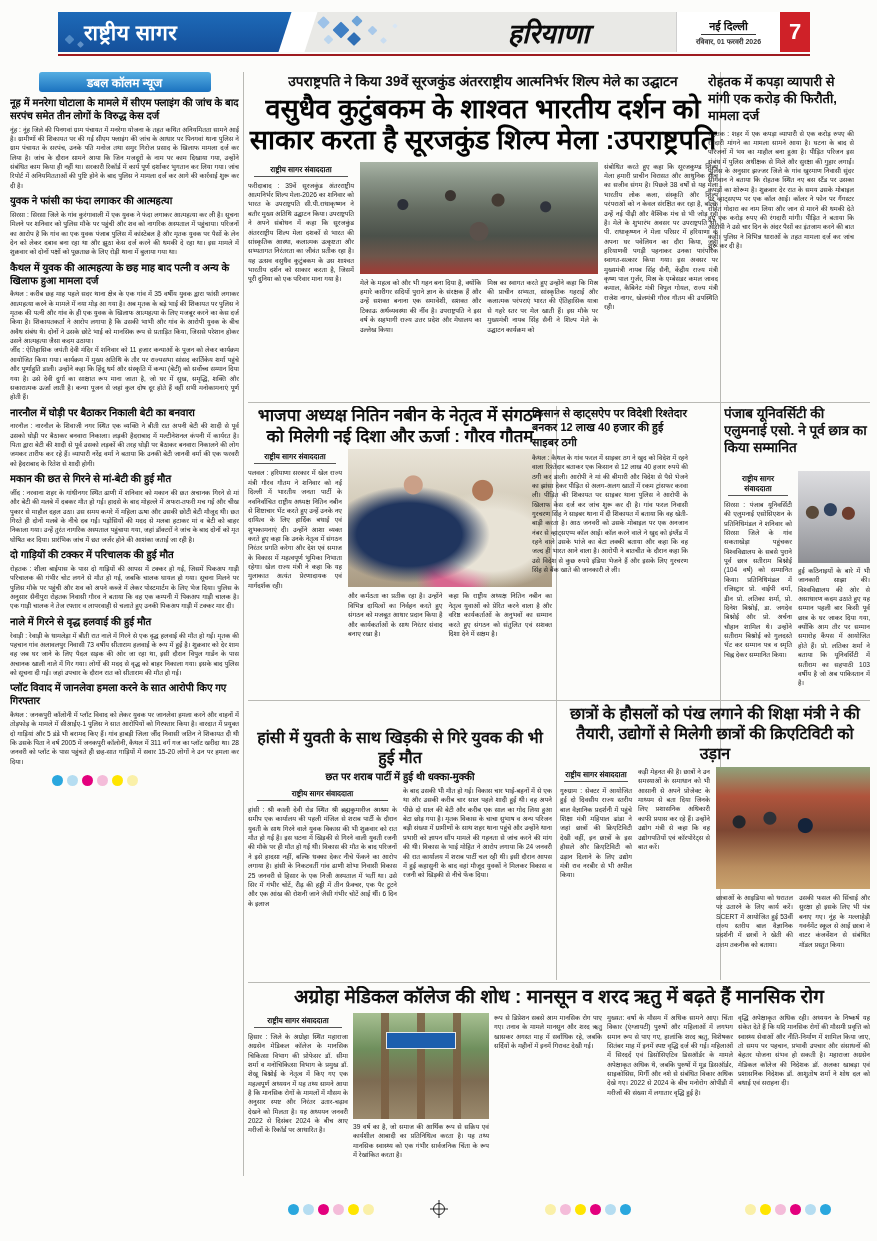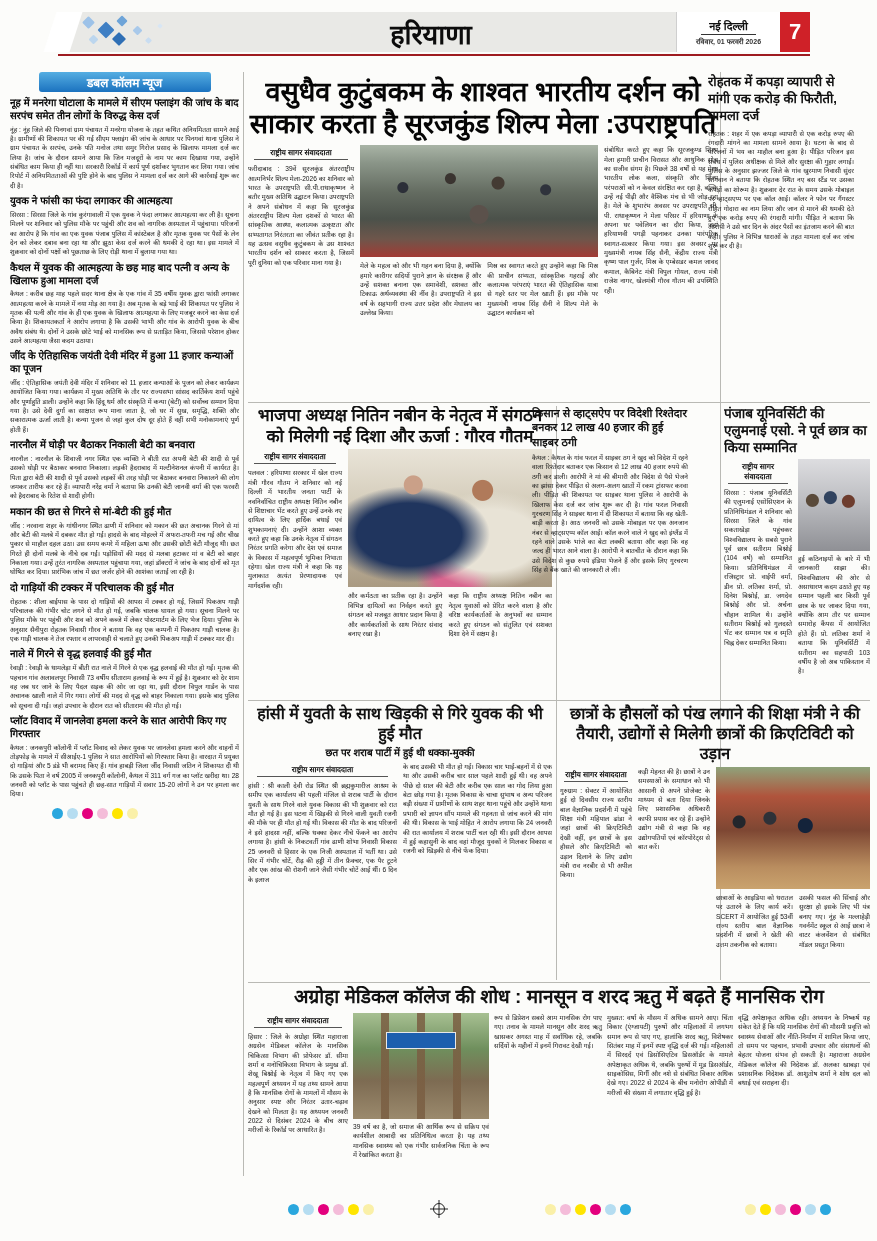--- a/index.html
+++ b/index.html
@@ -8,21 +8,21 @@
   .page { position:relative; width:877px; height:1241px; background:#fcfcfa; overflow:hidden; }
 
   
   .masthead { position:absolute; left:58px; top:12px; width:752px; }
   .mh-row1 { display:flex; height:40px; background:#e9e9e6; }
   .brand-box { position:relative; width:235px; background:linear-gradient(180deg,#1d6ab8,#15509b); display:flex; align-items:center; overflow:hidden; }
   .brand-box .brand { color:#fff; font-size:21px; font-weight:800; padding-left:26px; letter-spacing:.5px; white-space:nowrap; }
   .mh-skew { width:26px; background:#fff; transform:skewX(-18deg); margin-left:-8px; }
   .diamond-zone { position:relative; width:110px; }
   .dz { position:absolute; transform:rotate(45deg); border-radius:1px; }
-  .mh-center { flex:1; display:flex; align-items:flex-end; justify-content:center; }
+  .mh-center { flex:1; display:flex; align-items:center; justify-content:center;font-style:italic; }
   .mh-section { font-size:27px; font-weight:800; color:#0c0c0c; }
   .mh-info { width:104px; background:#fff; border-left:1px solid #cfcfcf; display:flex; flex-direction:column; align-items:center; justify-content:center; }
   .mh-city { font-size:11px; font-weight:800; border-bottom:1px solid #333; padding:0 8px 1px; }
   .mh-date { font-size:7px; font-weight:700; color:#333; margin-top:2px; }
   .mh-page { width:30px; background:#cf2128; color:#fff; display:flex; align-items:center; justify-content:center; font-size:22px; font-weight:800; }
   .mh-web { height:14px; background:#1f7fc4; color:#fff; font-size:9px; font-weight:700; text-align:right; padding:1px 8px 0 0; }
   .mh-redline { height:2px; background:#9e1b20; margin-top:2px; }
 
   
   .sec { position:absolute; overflow:hidden; }
@@ -53,21 +53,21 @@
       radial-gradient(circle at 78% 40%, #2f333c 0 5px, transparent 6px),
       radial-gradient(circle at 50% 62%, #5b514b 0 9px, transparent 10px),
       linear-gradient(180deg,#a9b4a6 0%, #8a9588 16%, #646c61 42%, #4b514a 66%, #6e564b 84%, #a23a34 100%); }
   .ts-under { display:flex; gap:6px; }
   .ts-col4 { flex:1; }
 
   
   .ransom { left:708px; top:74px; width:146px; height:326px; }
   .headline-rc { font-size:13px; font-weight:800; line-height:1.3; margin-bottom:4px; }
   .punjab { left:724px; top:406px; width:146px; height:292px; }
-  .headline-pc { font-size:13.6px; font-weight:800; line-height:1.25; margin-bottom:2px; }
+  .headline-pc { font-size:13.6px; font-weight:800; line-height:1.25; margin-bottom:14px; }
   .pj-col1 { width:68px; }
   .pj-col2 { flex:1; display:flex; flex-direction:column; gap:3px; }
   .punjab-photo { height:92px; background:
       radial-gradient(circle at 20% 45%, #5a4a3a 0 6px, transparent 7px),
       radial-gradient(circle at 45% 42%, #31435f 0 6px, transparent 7px),
       radial-gradient(circle at 70% 46%, #6e3d2e 0 6px, transparent 7px),
       linear-gradient(180deg,#dddde0 0%, #bdbec2 45%, #8f9095 100%); }
 
   
   .bjp { left:248px; top:406px; width:304px; height:292px; }
@@ -78,21 +78,21 @@
       radial-gradient(circle at 32% 26%, #caa088 0 9px, transparent 10px),
       radial-gradient(circle at 66% 30%, #b07a5a 0 10px, transparent 11px),
       radial-gradient(ellipse at 30% 62%, #20355e 0 26%, transparent 40%),
       radial-gradient(ellipse at 70% 66%, #e8e3d6 0 24%, transparent 38%),
       radial-gradient(ellipse at 52% 88%, #d8668f 0 14%, transparent 26%),
       linear-gradient(180deg,#e9e4d8 0%, #d4ccba 40%, #a99a82 100%); }
   .cyber { left:532px; top:406px; width:156px; height:292px; }
   .headline-sm { font-size:11px; font-weight:800; line-height:1.3; margin-bottom:4px; }
 
   
-  .hansi { left:248px; top:704px; width:304px; height:276px; }
+  .hansi { left:248px; top:728px; width:304px; height:276px; }
   .headline-md { font-size:16px; font-weight:800; text-align:center; line-height:1.22; }
   .subhead { font-size:10px; font-weight:800; text-align:center; margin:2px 0 3px; }
   .hn-col { flex:1; }
   .students { left:560px; top:704px; width:310px; height:276px; }
   .headline-st { font-size:16px; font-weight:800; text-align:center; line-height:1.25; margin-bottom:3px; }
   .st-left { width:150px; display:flex; gap:6px; }
   .st-left > div { flex:1; }
   .st-right { flex:1; display:flex; flex-direction:column; gap:4px; }
   .students-photo { height:122px; background:
       radial-gradient(circle at 15% 45%, #23262c 0 6px, transparent 7px),
@@ -119,20 +119,25 @@
   .cluster { position:absolute; display:flex; gap:4px; }
   .crosshair { position:absolute; }
 </style>
 </head>
 <body>
 
 <div class="page">
 
   <div class="masthead">
     <div class="mh-row1">
+      <div class="brand-box">
+        <span class="dz" style="left:8px;top:24px;width:7px;height:7px;background:#7fb2e0;opacity:.55;"></span>
+        <span class="dz" style="left:20px;top:30px;width:5px;height:5px;background:#a9cdef;opacity:.5;"></span>
+        <span class="brand">राष्ट्रीय सागर</span>
+      </div>
       <div class="mh-skew"></div>
       <div class="diamond-zone">
         <span class="dz" style="left:8px;top:6px;width:9px;height:9px;background:#9dc2e8;"></span>
         <span class="dz" style="left:24px;top:12px;width:12px;height:12px;background:#3f7fc4;"></span>
         <span class="dz" style="left:42px;top:5px;width:8px;height:8px;background:#6ea4d8;"></span>
         <span class="dz" style="left:14px;top:24px;width:7px;height:7px;background:#bcd6ee;"></span>
         <span class="dz" style="left:38px;top:22px;width:10px;height:10px;background:#2f6fb5;"></span>
         <span class="dz" style="left:58px;top:15px;width:7px;height:7px;background:#a9c9ea;"></span>
         <span class="dz" style="left:70px;top:26px;width:5px;height:5px;background:#c9ddf1;"></span>
         <span class="dz" style="left:82px;top:12px;width:4px;height:4px;background:#d8e6f4;"></span>
@@ -165,21 +170,20 @@
     </div>
     <div class="lc-item">
       <h3>युवक ने फांसी का फंदा लगाकर की आत्महत्या</h3>
       <p class="bodytext">सिरसा : सिरसा जिले के गांव कुरंगावाली में एक युवक ने फंदा लगाकर आत्महत्या कर ली है। सूचना मिलने पर शनिवार को पुलिस मौके पर पहुंची और शव को नागरिक अस्पताल में पहुंचाया। परिजनों का आरोप है कि गांव का एक युवक पंजाब पुलिस में कांस्टेबल है और मृतक युवक पर पैसों के लेन देन को लेकर दबाव बना रहा था और झूठा केस दर्ज करने की धमकी दे रहा था। इस मामले में शुक्रवार को दोनों पक्षों को पूछताछ के लिए रोड़ी थाना में बुलाया गया था।</p>
     </div>
     <div class="lc-item">
       <h3>कैथल में युवक की आत्महत्या के छह माह बाद पत्नी व अन्य के खिलाफ हुआ मामला दर्ज</h3>
       <p class="bodytext">कैथल : करीब छह माह पहले सदर थाना क्षेत्र के एक गांव में 35 वर्षीय युवक द्वारा फांसी लगाकर आत्महत्या करने के मामले में नया मोड़ आ गया है। अब मृतक के बड़े भाई की शिकायत पर पुलिस ने मृतक की पत्नी और गांव के ही एक युवक के खिलाफ आत्महत्या के लिए मजबूर करने का केस दर्ज किया है। शिकायतकर्ता ने आरोप लगाया है कि उसकी भाभी और गांव के आरोपी युवक के बीच अवैध संबंध थे। दोनों ने उसके छोटे भाई को मानसिक रूप से प्रताड़ित किया, जिससे परेशान होकर उसने आत्महत्या जैसा कदम उठाया।</p>
     </div>
     <div class="lc-item">
-      <h3>जींद के ऐतिहासिक जयंती देवी मंदिर में हुआ 11 हजार कन्याओं का पूजन</h3>
       <p class="bodytext">जींद : ऐतिहासिक जयंती देवी मंदिर में शनिवार को 11 हजार कन्याओं के पूजन को लेकर कार्यक्रम आयोजित किया गया। कार्यक्रम में मुख्य अतिथि के तौर पर राज्यसभा सांसद कार्तिकेय शर्मा पहुंचे और पूर्णाहुति डाली। उन्होंने कहा कि हिंदू धर्म और संस्कृति में कन्या (बेटी) को सर्वोच्च सम्मान दिया गया है। उसे देवी दुर्गा का साक्षात रूप माना जाता है, जो घर में सुख, समृद्धि, शक्ति और सकारात्मक ऊर्जा लाती है। कन्या पूजन से जहां कुल दोष दूर होते हैं वहीं सभी मनोकामनाएं पूर्ण होती हैं।</p>
     </div>
     <div class="lc-item">
       <h3>नारनौल में घोड़ी पर बैठाकर निकाली बेटी का बनवारा</h3>
       <p class="bodytext">नारनौल : नारनौल के शिवाजी नगर स्थित एक व्यक्ति ने बीती रात अपनी बेटी की शादी से पूर्व उसको घोड़ी पर बैठाकर बनवारा निकाला। लड़की हैदराबाद में मल्टीनेशनल कंपनी में कार्यरत है। पिता द्वारा बेटी की शादी से पूर्व उसको लड़कों की तरह घोड़ी पर बैठाकर बनवारा निकालने की लोग जमकर तारीफ कर रहे हैं। व्यापारी नरेंद्र वर्मा ने बताया कि उनकी बेटी जानवी वर्मा की एक फरवरी को हैदराबाद के रितेश से शादी होगी।</p>
     </div>
     <div class="lc-item">
       <h3>मकान की छत से गिरने से मां-बेटी की हुई मौत</h3>
       <p class="bodytext">जींद : नरवाना शहर के गांधीनगर स्थित ढाणी में शनिवार को मकान की छत अचानक गिरने से मां और बेटी की मलबे में दबकर मौत हो गई। हादसे के बाद मोहल्ले में अफरा-तफरी मच गई और चीख पुकार से माहौल दहल उठा। उस समय कमरे में महिला ऊषा और उसकी छोटी बेटी मौजूद थी। छत गिरते ही दोनों मलबे के नीचे दब गईं। पड़ोसियों की मदद से मलबा हटाकर मां व बेटी को बाहर निकाला गया। उन्हें तुरंत नागरिक अस्पताल पहुंचाया गया, जहां डॉक्टरों ने जांच के बाद दोनों को मृत घोषित कर दिया। प्रारंभिक जांच में छत जर्जर होने की आशंका जताई जा रही है।</p>
     </div>
@@ -199,20 +203,21 @@
         <span class="dot" style="background: rgb(42, 167, 222);"></span>
         <span class="dot" style="background: rgb(181, 221, 241);"></span>
         <span class="dot" style="background: rgb(227, 0, 125);"></span>
         <span class="dot" style="background: rgb(244, 188, 217);"></span>
         <span class="dot" style="background: rgb(255, 229, 0);"></span>
         <span class="dot" style="background: rgb(250, 240, 168);"></span>
       </div>
   </div>
 
   <div class="sec top-story">
+    <div class="kicker">उपराष्ट्रपति ने किया 39वें सूरजकुंड अंतरराष्ट्रीय आत्मनिर्भर शिल्प मेले का उद्घाटन</div>
     <h1 class="headline-xl">वसुधैव कुटुंबकम के शाश्वत भारतीय दर्शन को साकार करता है सूरजकुंड शिल्प मेला :उपराष्ट्रपति</h1>
     <div class="cols">
       <div class="ts-col1">
         <span class="byline">राष्ट्रीय सागर संवाददाता</span>
         <p class="bodytext">फरीदाबाद : 39वें सूरजकुंड अंतरराष्ट्रीय आत्मनिर्भर शिल्प मेला-2026 का शनिवार को भारत के उपराष्ट्रपति सी.पी.राधाकृष्णन ने बतौर मुख्य अतिथि उद्घाटन किया। उपराष्ट्रपति ने अपने संबोधन में कहा कि सूरजकुंड अंतरराष्ट्रीय शिल्प मेला दशकों से भारत की सांस्कृतिक आस्था, कलात्मक उत्कृष्टता और सभ्यतागत निरंतरता का जीवंत प्रतीक रहा है। यह उत्सव वसुधैव कुटुंबकम के उस शाश्वत भारतीय दर्शन को साकार करता है, जिसमें पूरी दुनिया को एक परिवार माना गया है।</p>
       </div>
       <div class="ts-mid">
         <div class="photo main-photo"></div>
         <div class="ts-under">
           <p class="bodytext">मेले के महत्व को और भी गहन बना दिया है, क्योंकि हमारे कारीगर सदियों पुराने ज्ञान के संरक्षक हैं और उन्हें सशक्त बनाना एक समावेशी, सशक्त और टिकाऊ अर्थव्यवस्था की नींव है। उपराष्ट्रपति ने इस वर्ष के सहभागी राज्य उत्तर प्रदेश और मेघालय का उल्लेख किया।</p>

